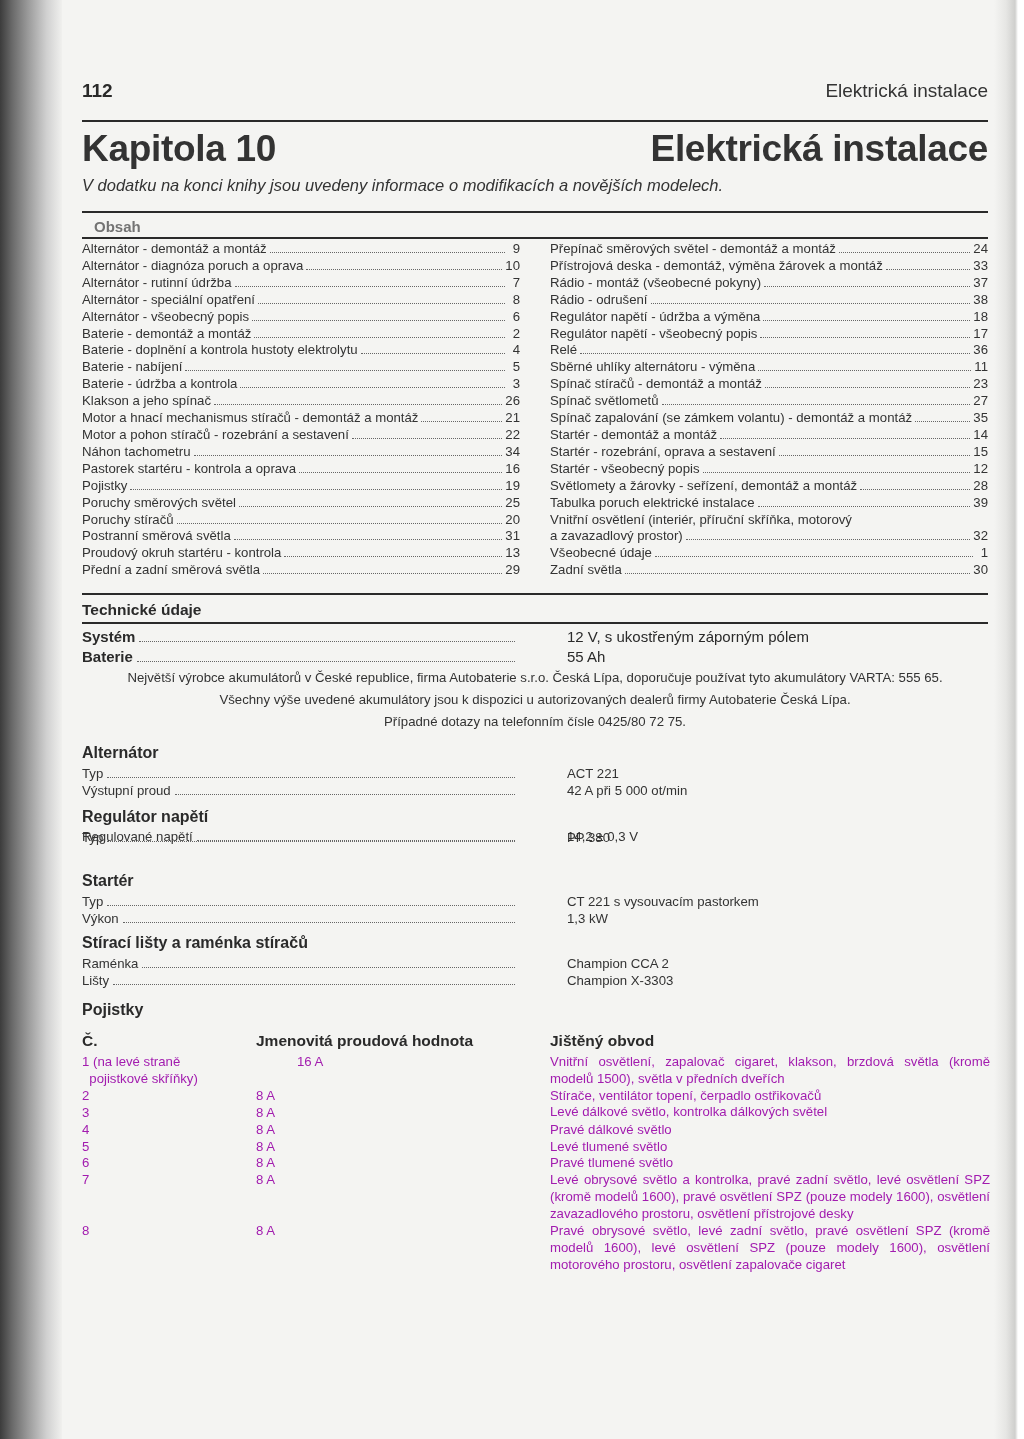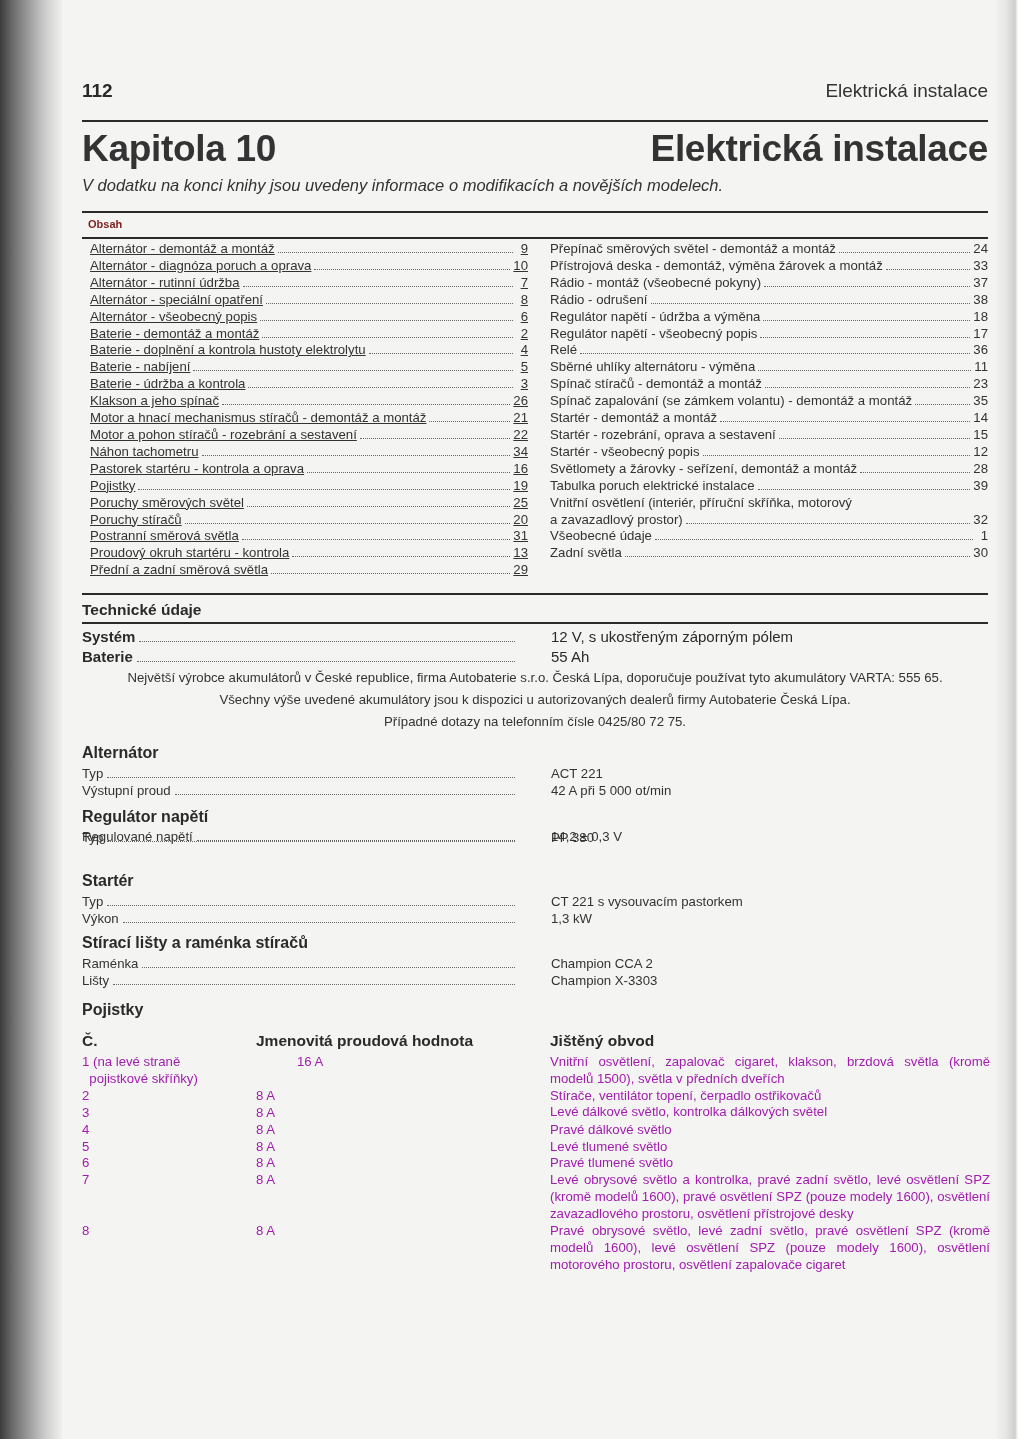--- a/index.html
+++ b/index.html
@@ -32,38 +32,38 @@
       display: flex; justify-content: space-between; align-items: baseline;
     }
     .chapter-title, .chapter-name {
       font-weight: bold; font-size: 37px; color: #333; letter-spacing: -0.3px;
     }
     .chapter-note {
       position: absolute; top: 176px; left: 0;
       font-style: italic; font-size: 16.5px; color: #333;
     }
     .obsah-label {
-      position: absolute; top: 218px; left: 6px;
-      font-weight: bold; font-size: 11px; color: #7f1d1d;
+      position: absolute; top: 218px; left: 12px;
+      font-weight: bold; font-size: 15px; color: #737373;
     }
     .toc { position: absolute; top: 241px; font-size: 13.2px; color: #333; line-height: 16.9px; }
-    .toc-left { left: 8px; width: 438px; text-decoration: underline; }
+    .toc-left { left: 0; width: 438px; }
     .toc-right { left: 468px; width: 438px; }
     .toc-row { display: flex; align-items: baseline; white-space: nowrap; }
     .toc-row .t { flex: 0 0 auto; }
     .toc-row .dots {
       flex: 1 1 auto; overflow: hidden; margin: 0 3px; color: #555;
       border-bottom: 1.5px dotted #666; height: 10px; align-self: baseline;
     }
     .toc-row .n { flex: 0 0 auto; text-align: right; min-width: 12px; }
     .section-title {
       position: absolute; left: 0; font-weight: bold; font-size: 15.5px; color: #2a2a2a;
     }
     .spec-row {
-      position: absolute; left: 0; width: 906px; display: flex; align-items: flex-end;
+      position: absolute; left: 0; width: 906px; display: flex; align-items: flex-end; gap: 16px;
     }
     .spec-row .lbl { display: flex; width: 433px; align-items: baseline; white-space: nowrap; }
     .spec-row .lbl .d {
       flex: 1 1 auto; border-bottom: 1.2px dotted #666; height: 9px; margin-left: 4px;
     }
     .spec-row .val { margin-left: 36px; }
     .bold-row { font-size: 15px; }
     .bold-row .lbl .txt { font-weight: bold; }
     .small-row { font-size: 13.2px; color: #333; }
     .centered-note {
@@ -242,20 +242,25 @@
       </div>
       <div class="toc-row">
         <span class="t">Sběrné uhlíky alternátoru - výměna</span>
         <span class="dots"></span>
         <span class="n">11</span>
       </div>
       <div class="toc-row">
         <span class="t">Spínač stíračů - demontáž a montáž</span>
         <span class="dots"></span>
         <span class="n">23</span>
+      </div>
+      <div class="toc-row">
+        <span class="t">Spínač světlometů</span>
+        <span class="dots"></span>
+        <span class="n">27</span>
       </div>
       <div class="toc-row">
         <span class="t">Spínač zapalování (se zámkem volantu) - demontáž a montáž</span>
         <span class="dots"></span>
         <span class="n">35</span>
       </div>
       <div class="toc-row">
         <span class="t">Startér - demontáž a montáž</span>
         <span class="dots"></span>
         <span class="n">14</span>

